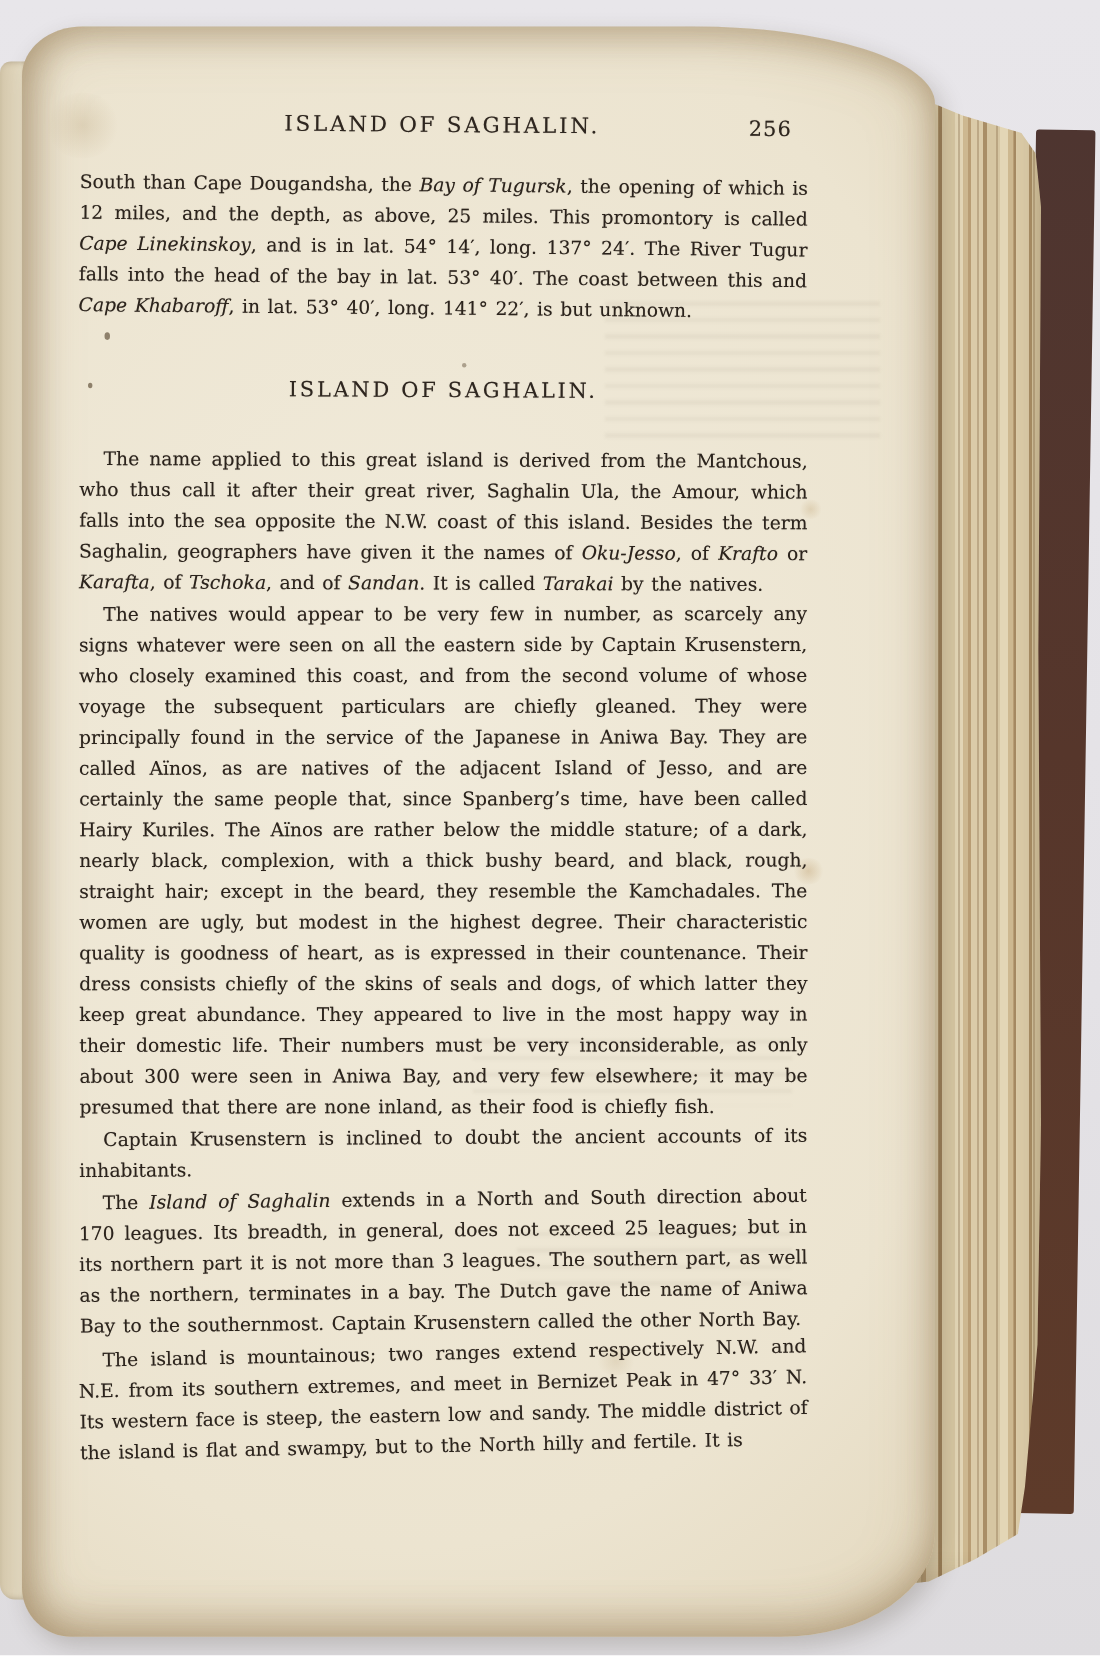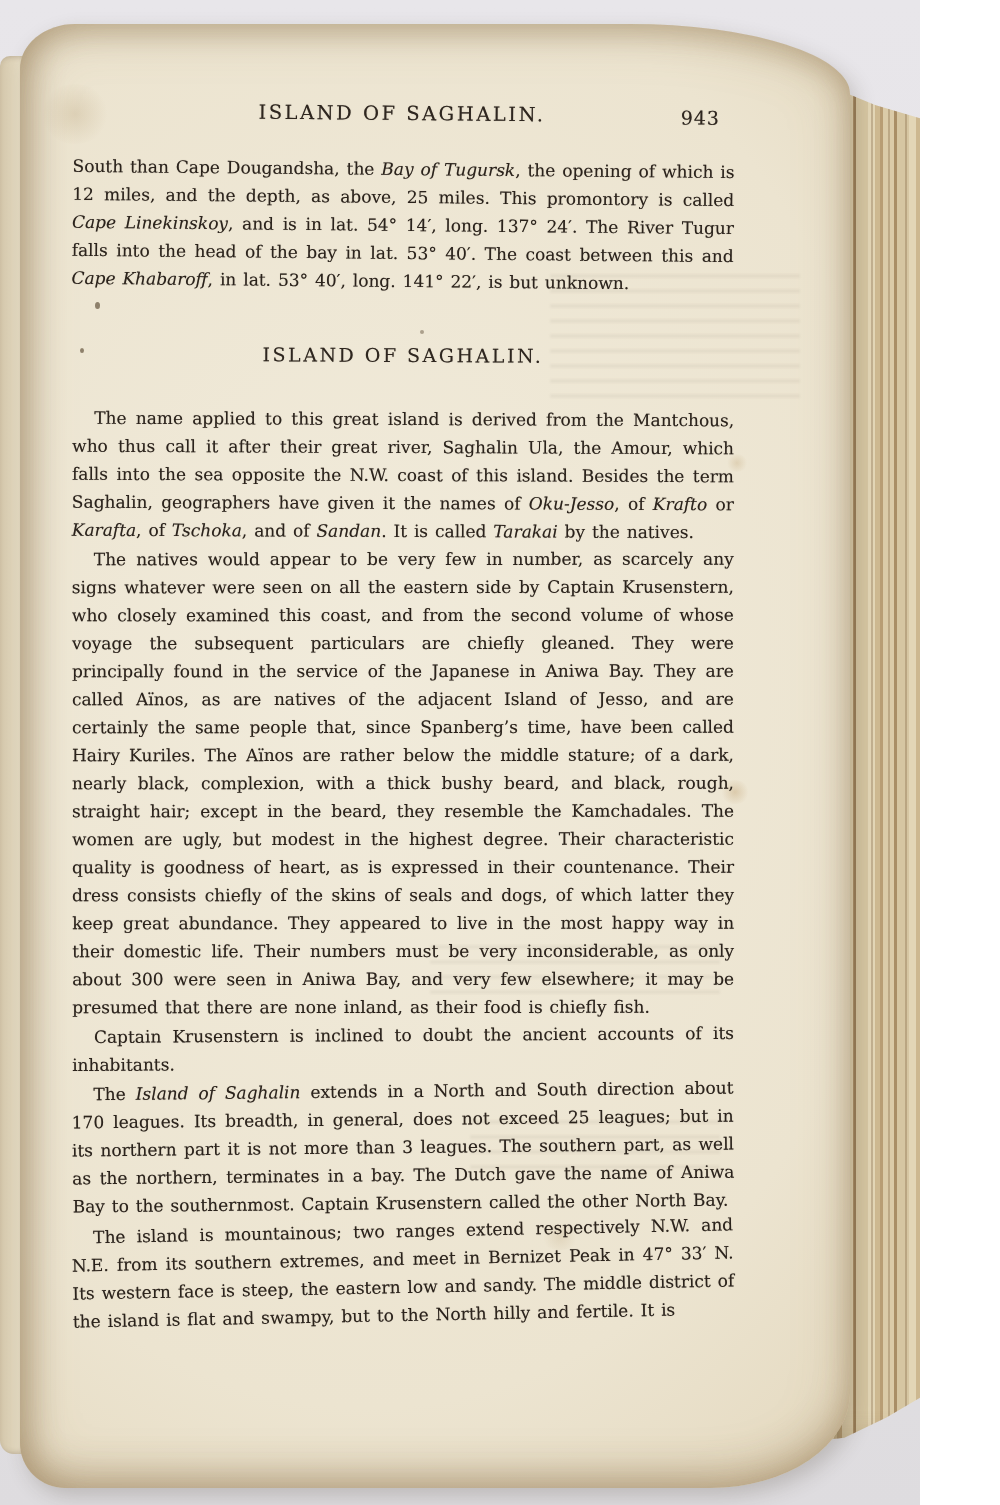--- a/index.html
+++ b/index.html
@@ -1,18 +1,18 @@
 <!DOCTYPE html>
 <html><head>
 <meta charset="utf-8">
 <style>
   html,body { margin:0; padding:0; }
   .scene {
     position: relative;
-    width: 920px;
+    width: 1000px;
     height: 1505px;
     background: linear-gradient(180deg, #e8e6ea 0%, #e4e2e6 60%, #dedcdf 100%);
     overflow: hidden;
     font-family: "DejaVu Serif", "Liberation Serif", serif;
     text-decoration: underline;
   }
 
   
   .cover {
     position: absolute;
@@ -158,21 +158,21 @@
     <div class="stain t2"></div>
     <div class="stain t3"></div>
     <div class="stain t4"></div>
     <div class="speck s1"></div>
     <div class="speck s2"></div>
     <div class="speck s3"></div>
     <div class="speck s4"></div>
 
     <div class="running-head">
       <span class="rh-title">ISLAND OF SAGHALIN.</span>
-      <span class="rh-page">943</span>
+      <span class="rh-page">256</span>
     </div>
 
     <div class="text-col">
         <p class="body-para"><span>South than Cape Dougandsha, the </span><em>Bay of Tugursk</em><span>, the opening of which is 12 miles, and the depth, as above, 25 miles. This promontory is called </span><em>Cape Linekinskoy</em><span>, and is in lat. 54° 14′, long. 137° 24′. The River Tugur falls into the head of the bay in lat. 53° 40′. The coast between this and </span><em>Cape Khabaroff</em><span>, in lat. 53° 40′, long. 141° 22′, is but unknown.</span></p>
         <div class="section-heading">ISLAND OF SAGHALIN.</div>
         <p class="body-para indent"><span>The name applied to this great island is derived from the Mantchous, who thus call it after their great river, Saghalin Ula, the Amour, which falls into the sea opposite the N.W. coast of this island. Besides the term Saghalin, geographers have given it the names of </span><em>Oku-Jesso</em><span>, of </span><em>Krafto</em><span> or </span><em>Karafta</em><span>, of </span><em>Tschoka</em><span>, and of </span><em>Sandan</em><span>. It is called </span><em>Tarakai</em><span> by the natives.</span></p>
         <p class="body-para indent"><span>The natives would appear to be very few in number, as scarcely any signs whatever were seen on all the eastern side by Captain Krusenstern, who closely examined this coast, and from the second volume of whose voyage the subsequent particulars are chiefly gleaned. They were principally found in the service of the Japanese in Aniwa Bay. They are called Aïnos, as are natives of the adjacent Island of Jesso, and are certainly the same people that, since Spanberg’s time, have been called Hairy Kuriles. The Aïnos are rather below the middle stature; of a dark, nearly black, complexion, with a thick bushy beard, and black, rough, straight hair; except in the beard, they resemble the Kamchadales. The women are ugly, but modest in the highest degree. Their characteristic quality is goodness of heart, as is expressed in their countenance. Their dress consists chiefly of the skins of seals and dogs, of which latter they keep great abundance. They appeared to live in the most happy way in their domestic life. Their numbers must be very inconsiderable, as only about 300 were seen in Aniwa Bay, and very few elsewhere; it may be presumed that there are none inland, as their food is chiefly fish.</span></p>
         <p class="body-para indent"><span>Captain Krusenstern is inclined to doubt the ancient accounts of its inhabitants.</span></p>
         <p class="body-para indent"><span>The </span><em>Island of Saghalin</em><span> extends in a North and South direction about 170 leagues. Its breadth, in general, does not exceed 25 leagues; but in its northern part it is not more than 3 leagues. The southern part, as well as the northern, terminates in a bay. The Dutch gave the name of Aniwa Bay to the southernmost. Captain Krusenstern called the other North Bay.</span></p>
         <p class="body-para indent"><span>The island is mountainous; two ranges extend respectively N.W. and N.E. from its southern extremes, and meet in Bernizet Peak in 47° 33′ N. Its western face is steep, the eastern low and sandy. The middle district of the island is flat and swampy, but to the North hilly and fertile. It is</span></p>

